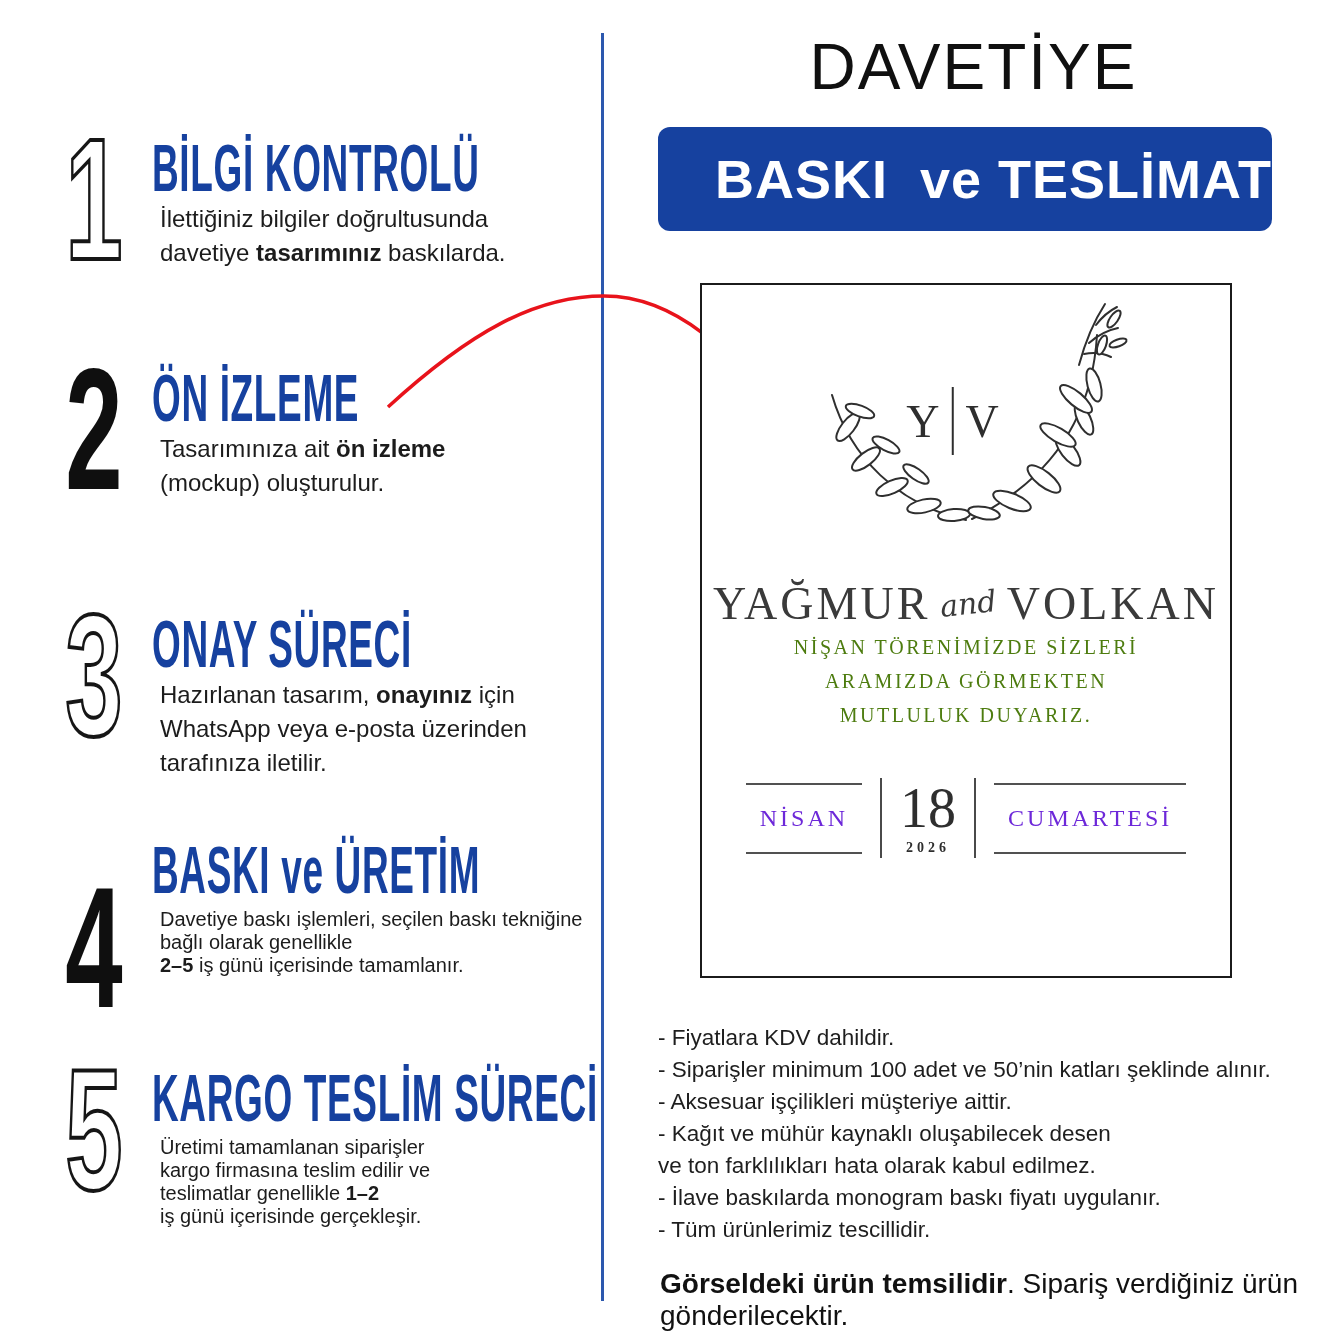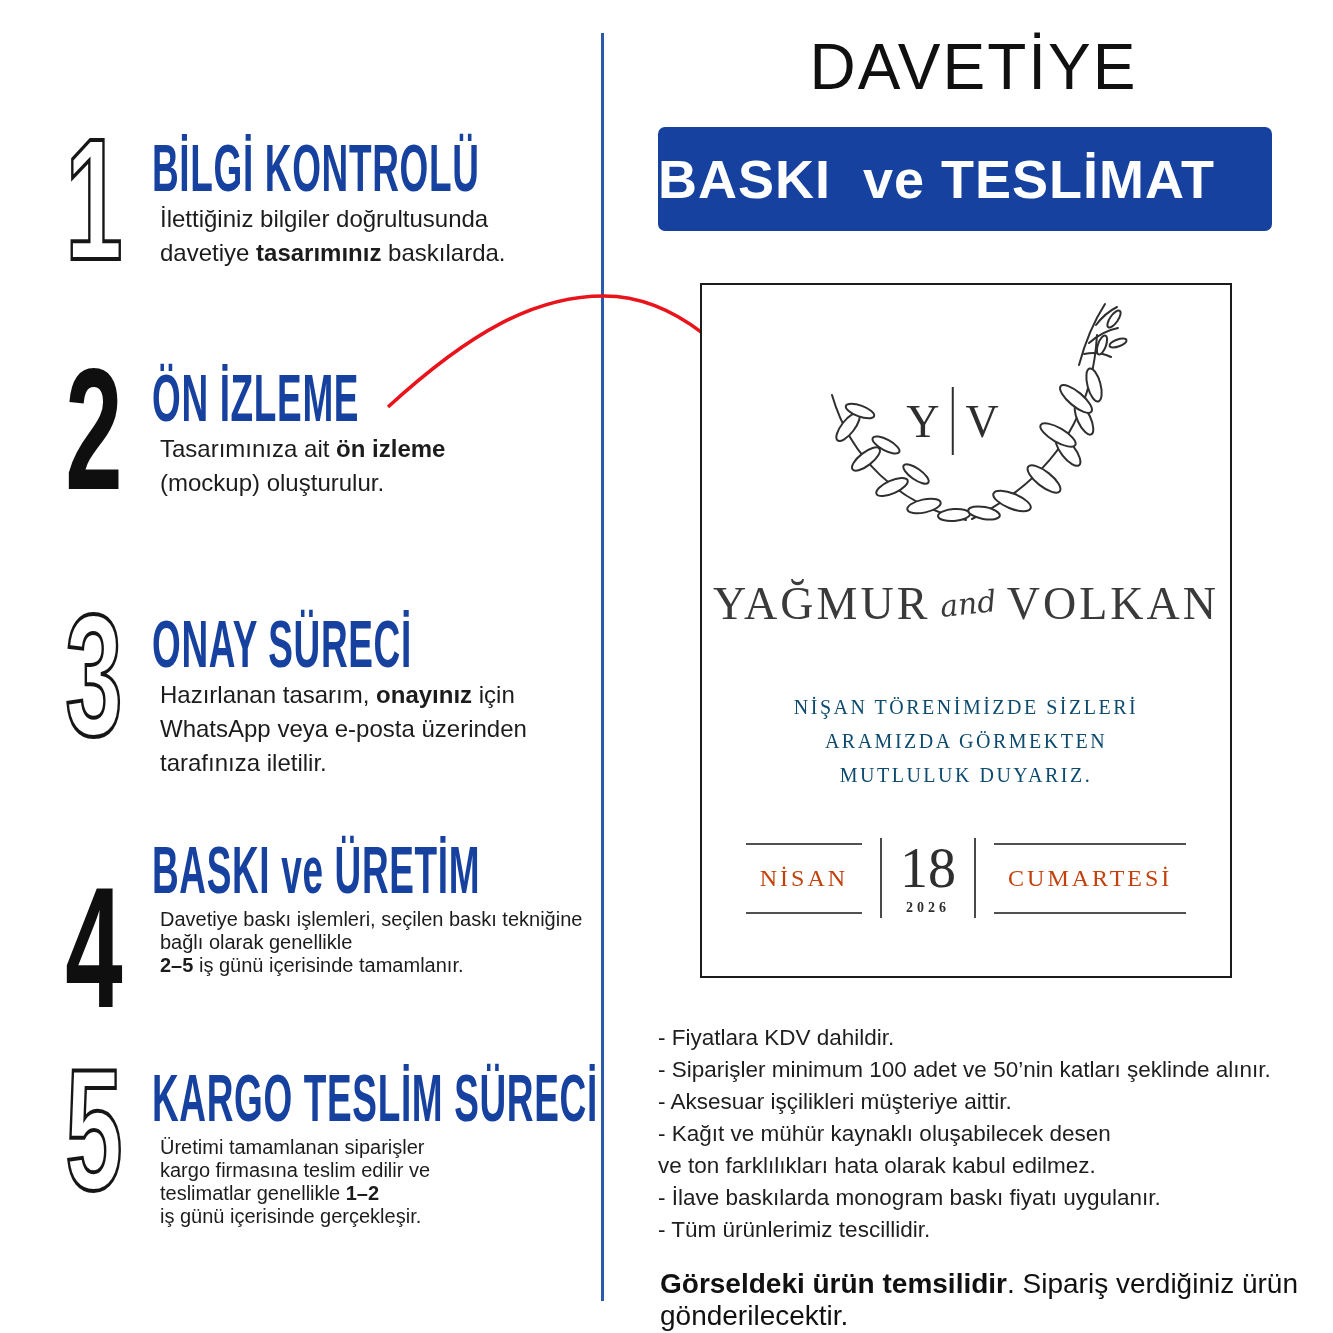--- a/index.html
+++ b/index.html
@@ -28,38 +28,38 @@
   .s4 .step-desc,.s5 .step-desc{font-size:20px;line-height:23px;}
   .s4 .step-title,.s5 .step-title{margin-bottom:14px;}
 
   
   .divider{position:absolute;left:601px;top:33px;width:3px;height:1268px;background:var(--divider-blue);}
   .arrow{position:absolute;left:0;top:0;width:1333px;height:1333px;pointer-events:none;}
 
   
   .page-title{position:absolute;left:602px;top:24px;width:731px;margin:6px;text-align:center;
               font-size:64px;font-weight:300;letter-spacing:2px;color:#101010;}
-  .banner{position:absolute;left:658px;top:127px;width:614px;height:104px;border-radius:7px;
-          background:var(--accent-blue);display:flex;align-items:center;justify-content:flex-start;}
+  .banner{position:absolute;left:658px;top:127px;width:614px;height:104px;border-radius:12px;
+          background:var(--accent-blue);display:flex;align-items:center;justify-content:flex-end;}
   .banner-text{color:#fff;font-size:54px;font-weight:700;letter-spacing:1px;white-space:pre;}
 
   .card{position:absolute;left:700px;top:283px;width:532px;height:695px;background:#fff;
         border:2px solid #1b1b1b;box-sizing:border-box;display:flex;flex-direction:column;align-items:center;}
   .wreath-wrap{position:relative;width:340px;height:262px;margin-top:14px;flex:0 0 auto;}
   .wreath{position:absolute;left:0;top:0;}
   .monogram{position:absolute;left:46%;top:88px;transform:translateX(-50%);display:flex;
             align-items:center;gap:12px;font-family:"Liberation Serif",serif;font-size:46px;color:#2e2e2e;}
   .mono-bar{width:2px;height:68px;background:#2e2e2e;}
   .names{display:flex;align-items:center;margin-top:16px;font-family:"Liberation Serif",serif;color:#3a3a3a;}
   .nm{font-size:46px;letter-spacing:3px;}
   .and{font-family:"DejaVu Serif",serif;font-style:italic;font-size:30px;margin:0 10px;transform:rotate(-6deg);}
-  .message{margin-top:60px;text-align:center;font-family:"Liberation Serif",serif;font-size:20px;
-           letter-spacing:2.5px;line-height:34px;color:#0c4a6e;}
+  .message{text-align:center;font-family:"Liberation Serif",serif;font-size:20px;
+           letter-spacing:2.5px;line-height:34px;color:#4d7c0f;}
   .date-row{margin-top:46px;display:flex;align-items:center;gap:18px;}
-  .date-side{font-family:"Liberation Serif",serif;font-size:24px;letter-spacing:3px;color:#c2410c;
+  .date-side{font-family:"Liberation Serif",serif;font-size:24px;letter-spacing:3px;color:#6d28d9;
              border-top:2px solid #515151;border-bottom:2px solid #515151;padding:20px 14px;}
   .vbar{width:2px;height:80px;background:#4a4a4a;}
   .day-wrap{display:flex;flex-direction:column;align-items:center;}
   .day{font-family:"Liberation Serif",serif;font-size:56px;line-height:1;color:#2e2e2e;}
   .year{font-family:"Liberation Serif",serif;font-size:14px;font-weight:700;letter-spacing:4px;color:#2e2e2e;margin-top:4px;}
 
   .notes{position:absolute;left:658px;top:1022px;width:690px;margin:0;padding:0;list-style:none;
          font-size:22.5px;line-height:32px;color:#1e1e1e;}
   .footer{position:absolute;left:660px;top:1268px;margin:0;font-size:28px;color:#111;}
   .footer strong{font-weight:700;}

